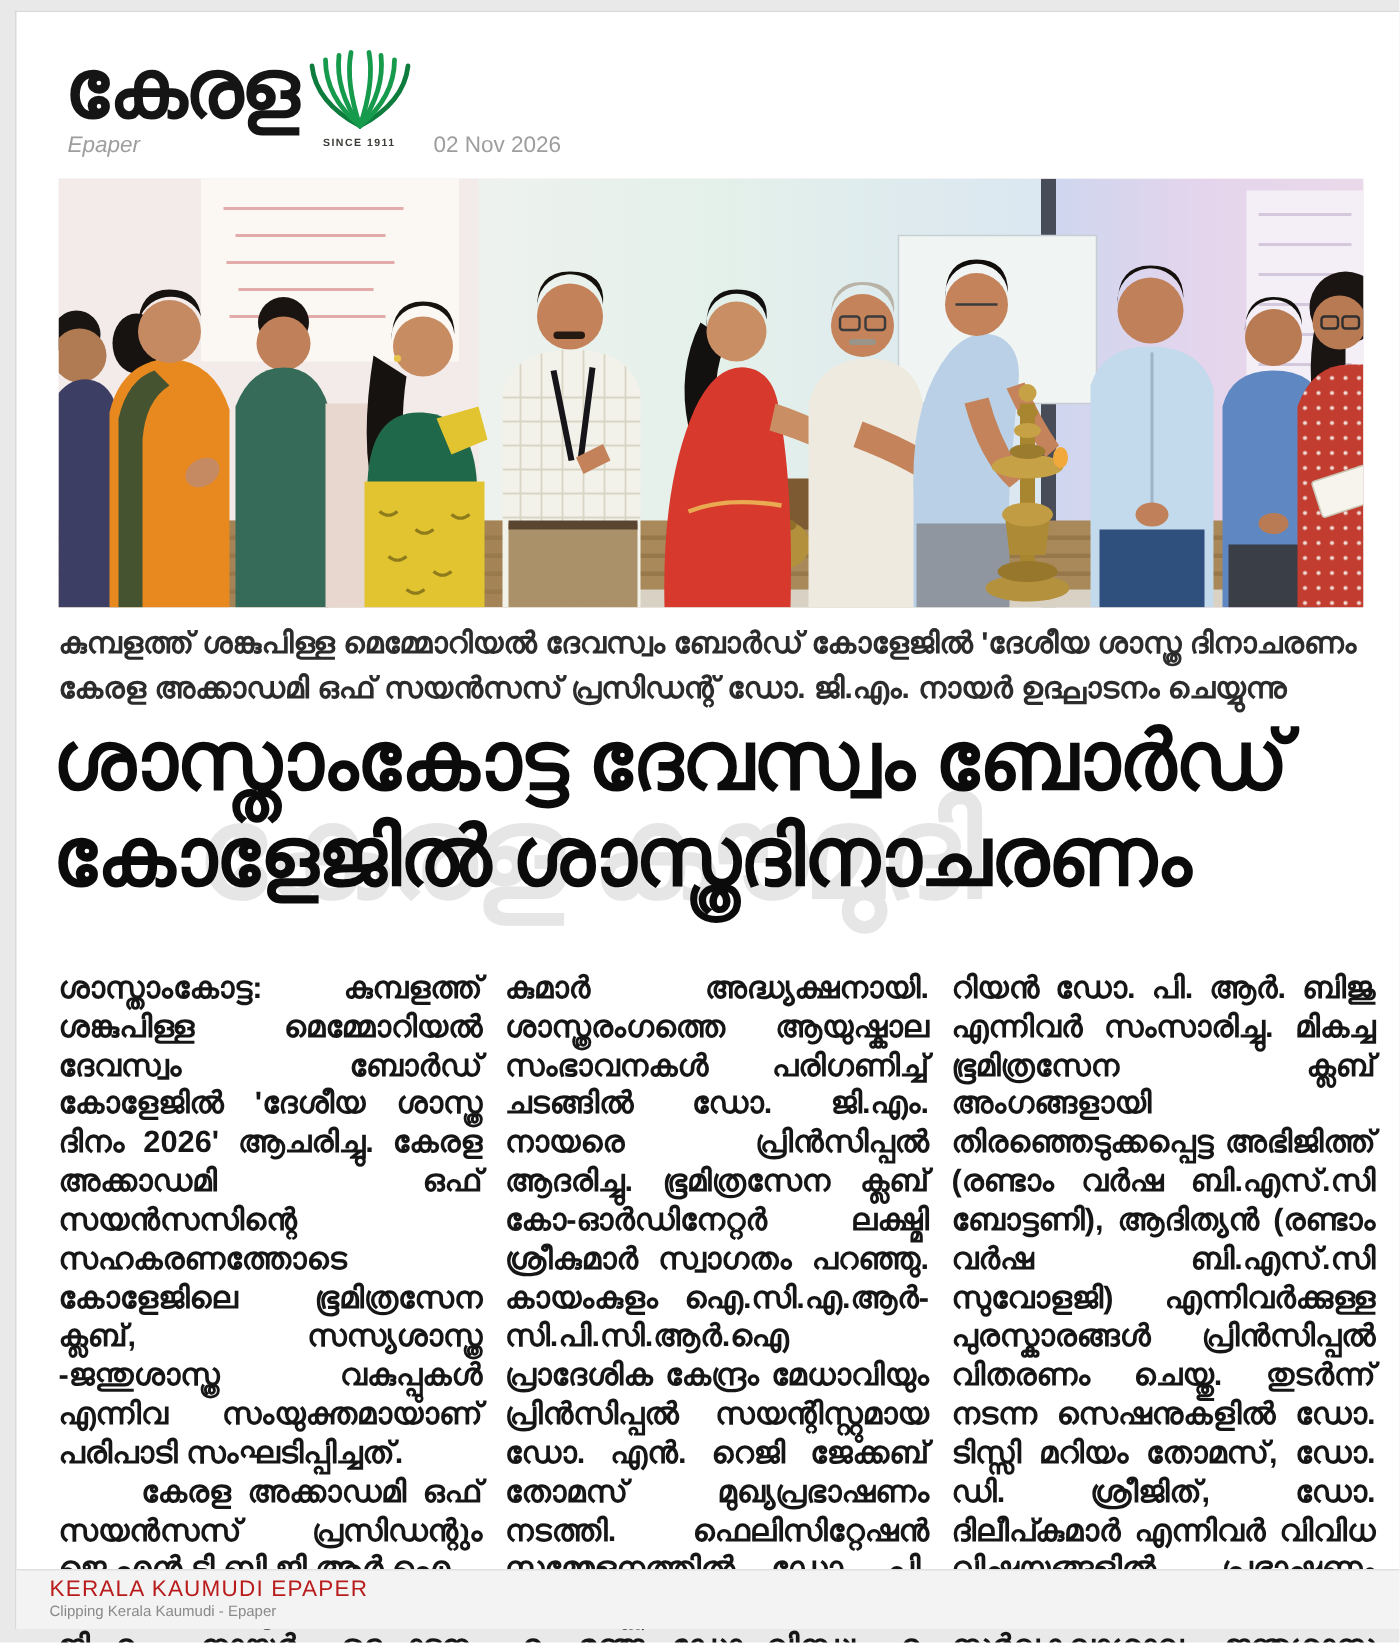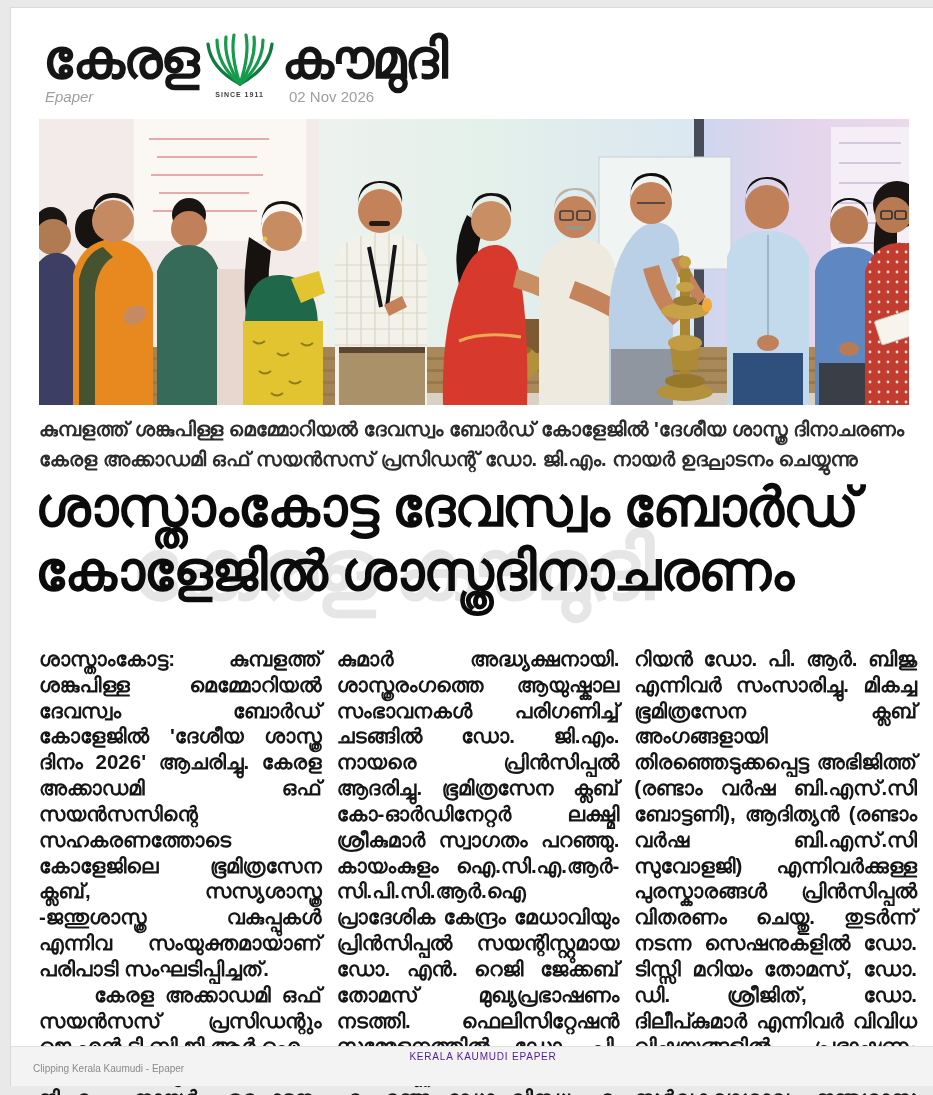--- a/index.html
+++ b/index.html
@@ -44,21 +44,21 @@
   .col{
     flex:1;font-size:20.5px;line-height:1.26;font-weight:600;color:#161616;
     text-align:justify;white-space:pre-wrap;
   }
   
   .footer{
     position:absolute;left:0;right:0;bottom:0;height:40px;
     background:#f3f3f3;border-top:1px solid #e0e0e0;
     padding:4px 0 0 22px;box-sizing:border-box;
   }
-  .footer-title{color:#4c1d95;font-size:10px;letter-spacing:.8px;text-align:center;}
+  .footer-title{color:#b91c1c;font-size:15px;letter-spacing:.8px;}
   .footer-sub{color:#8a8a8a;font-size:10px;margin-top:1px;}
 </style>
 </head>
 <body>
 
 <div class="card">
 
   <div class="header">
     <div class="logo-row">
       <span class="logo-word">കേരള</span>
@@ -70,21 +70,20 @@
             <path d="M41,52 C32,39 25,23 27,5"></path>
             <path d="M41,52 C36,37 32,19 35,3"></path>
             <path d="M41,52 C58,43 71,30 73,12" stroke="#0e7c3c"></path>
             <path d="M41,52 C54,41 64,27 64,8"></path>
             <path d="M41,52 C50,39 57,23 55,5"></path>
             <path d="M41,52 C46,37 50,19 47,3"></path>
           </g>
         </svg>
         <span class="since">SINCE 1911</span>
       </span>
-      <span class="logo-word">കൗമുദി</span>
     </div>
     <div class="epaper-label">Epaper</div>
     <div class="date-label">02 Nov 2026</div>
   </div>
 
   <div class="photo">
     <svg width="870" height="286" viewBox="0 0 870 286">
       <defs>
         <linearGradient id="screenG" x1="0" y1="0" x2="1" y2="0">
           <stop offset="0" stop-color="#eef2ee"></stop>

